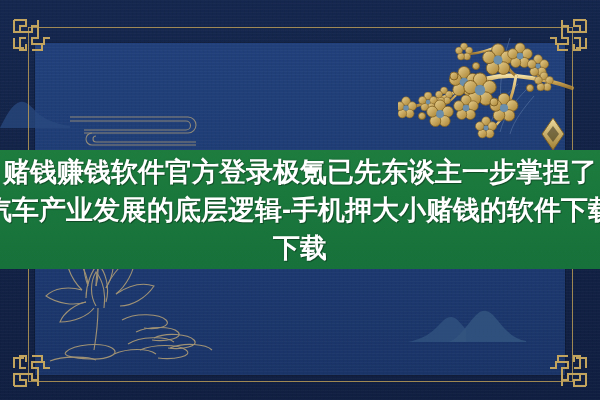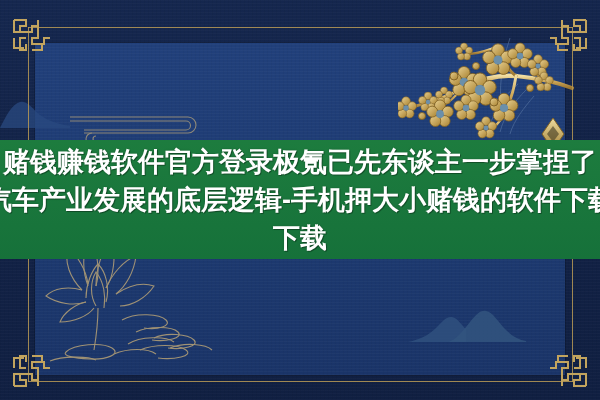--- a/index.html
+++ b/index.html
@@ -63,21 +63,21 @@
   .art-mountain-right { left: 408px; top: 300px; }
   .art-scroll         { left: 70px;  top: 112px; }
   .art-lotus          { left: 36px;  top: 228px; }
   .art-blossom        { left: 398px; top: 32px; }
   .art-knot           { left: 536px; top: 88px; }
 
   
   .band {
     position: absolute;
     left: 0;
-    top: 140px;
+    top: 150px;
     width: 600px;
     height: 119px;
     background: #1b7a3c;
     background: linear-gradient(180deg, #1d7c3e 0%, #16713a 100%);
     overflow: hidden;
   }
   .band-text {
     position: absolute;
     left: 50%;
     top: 50%;

